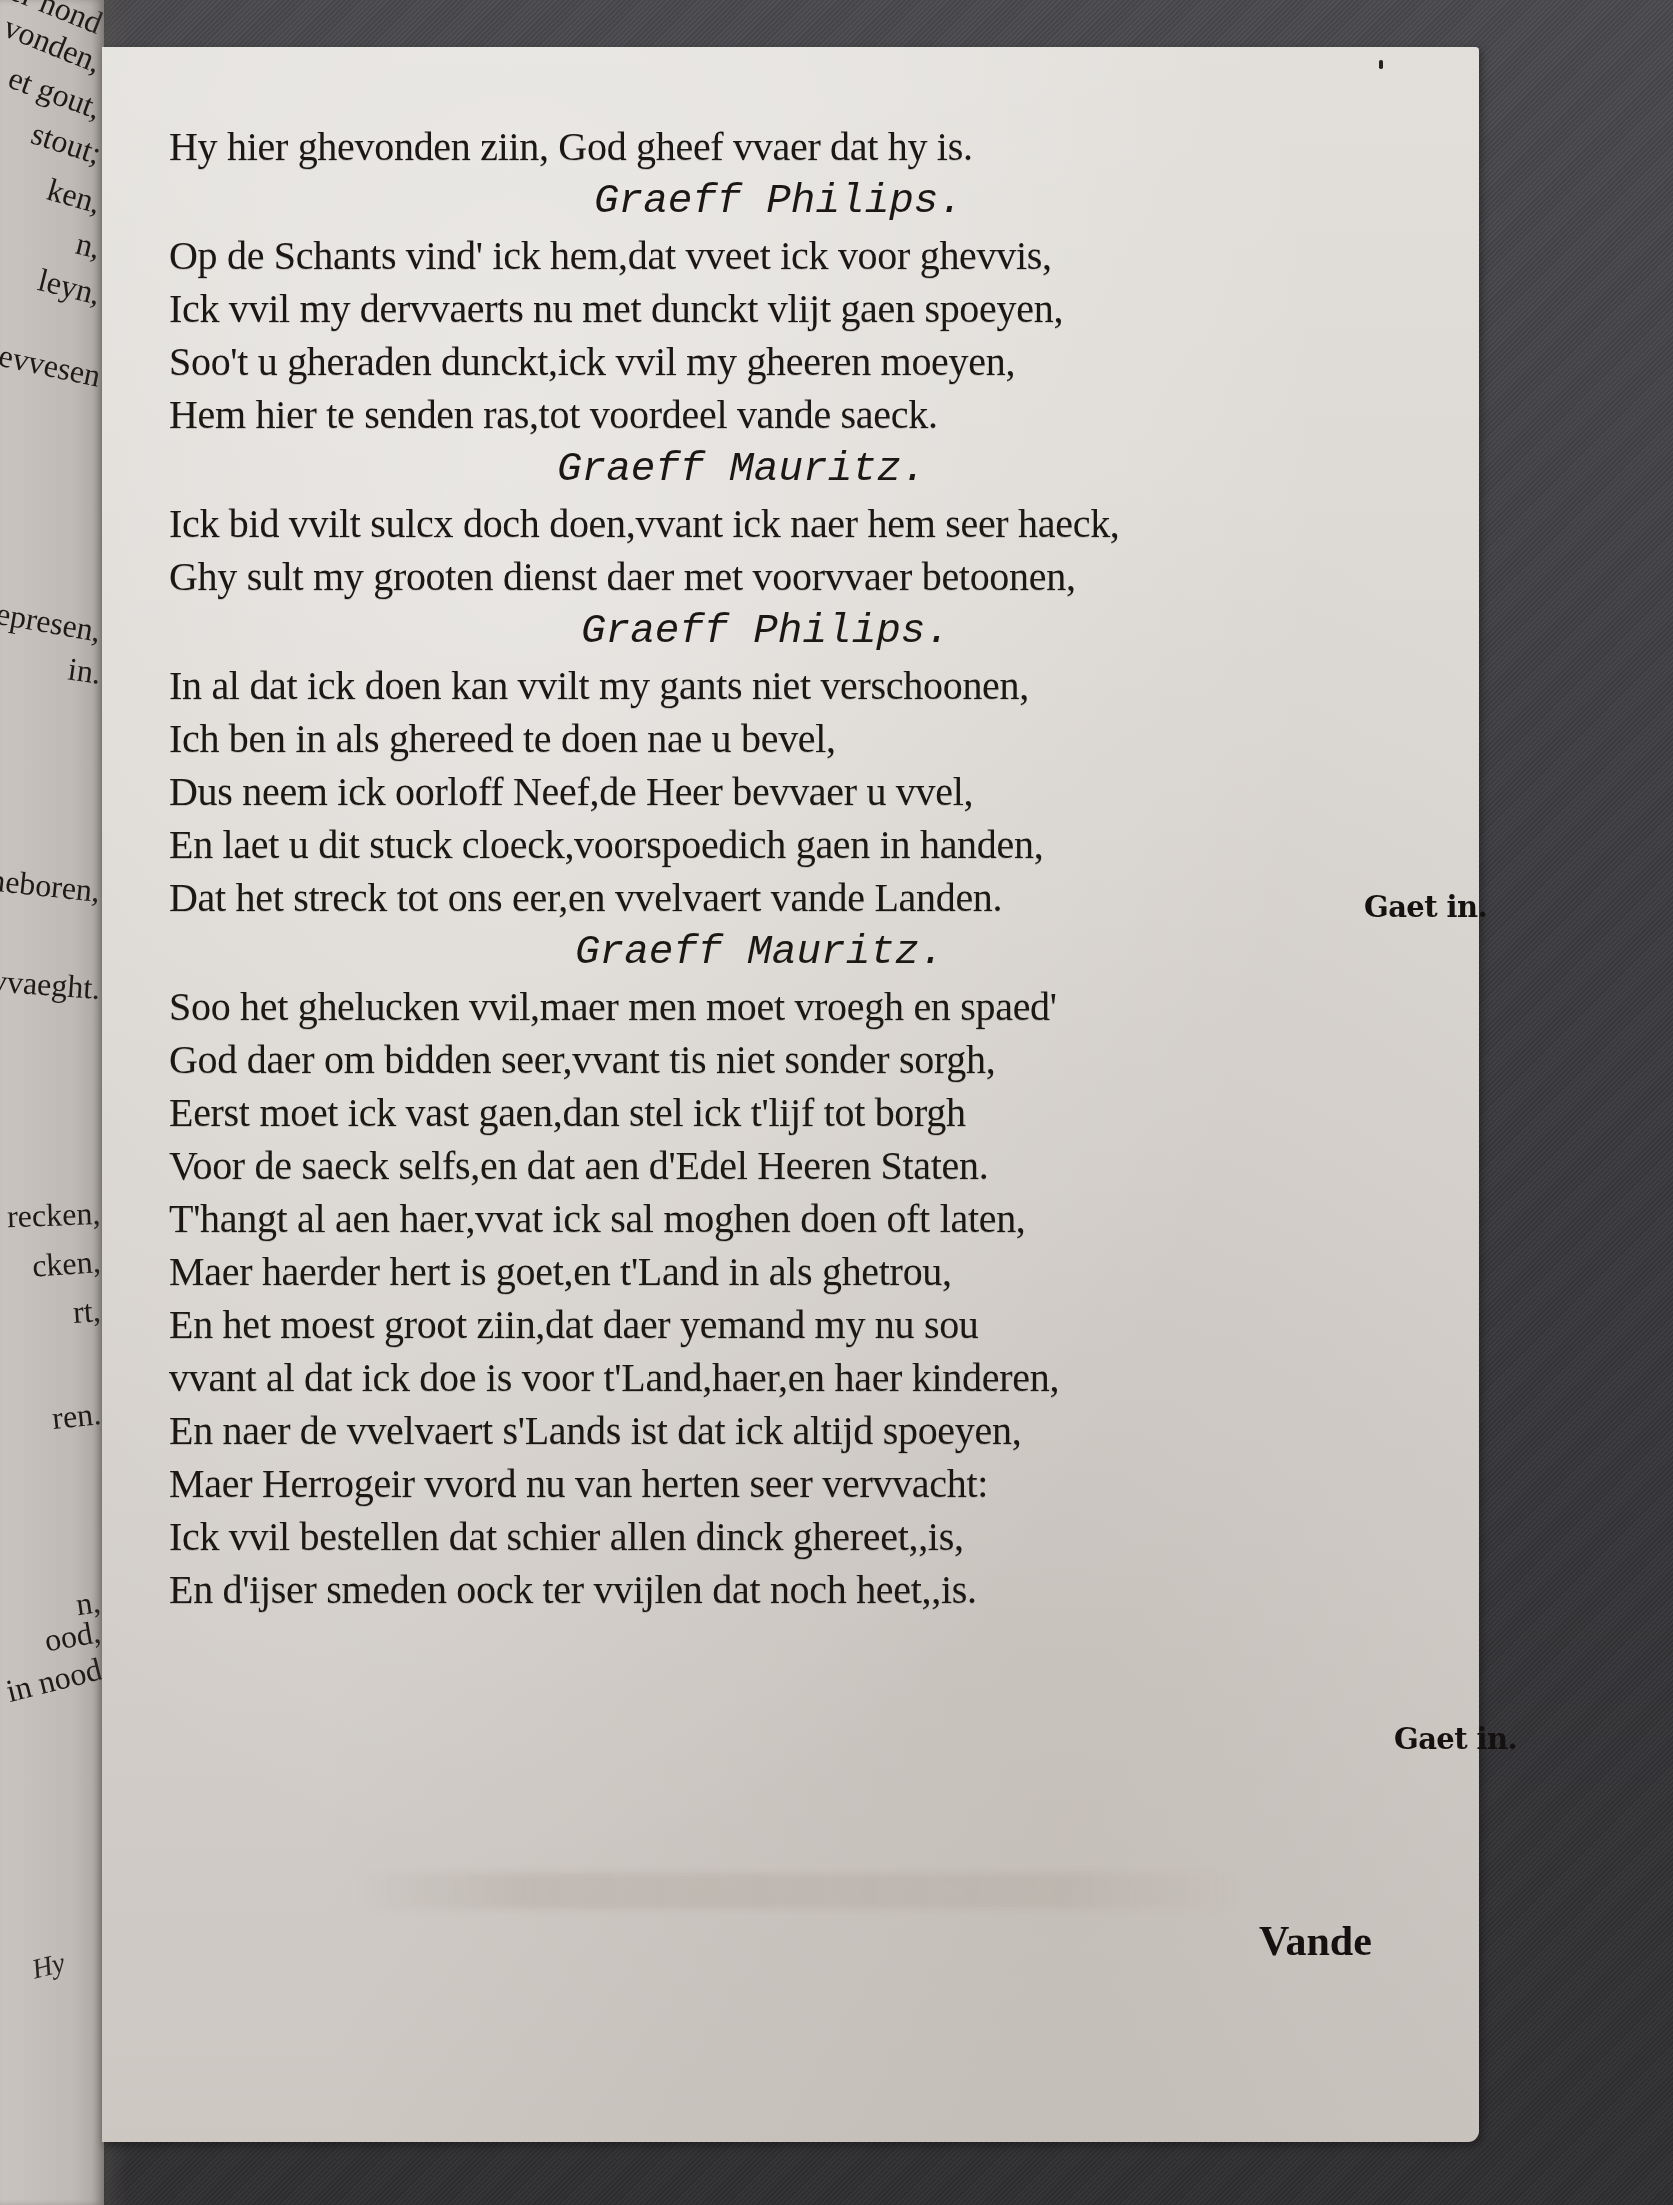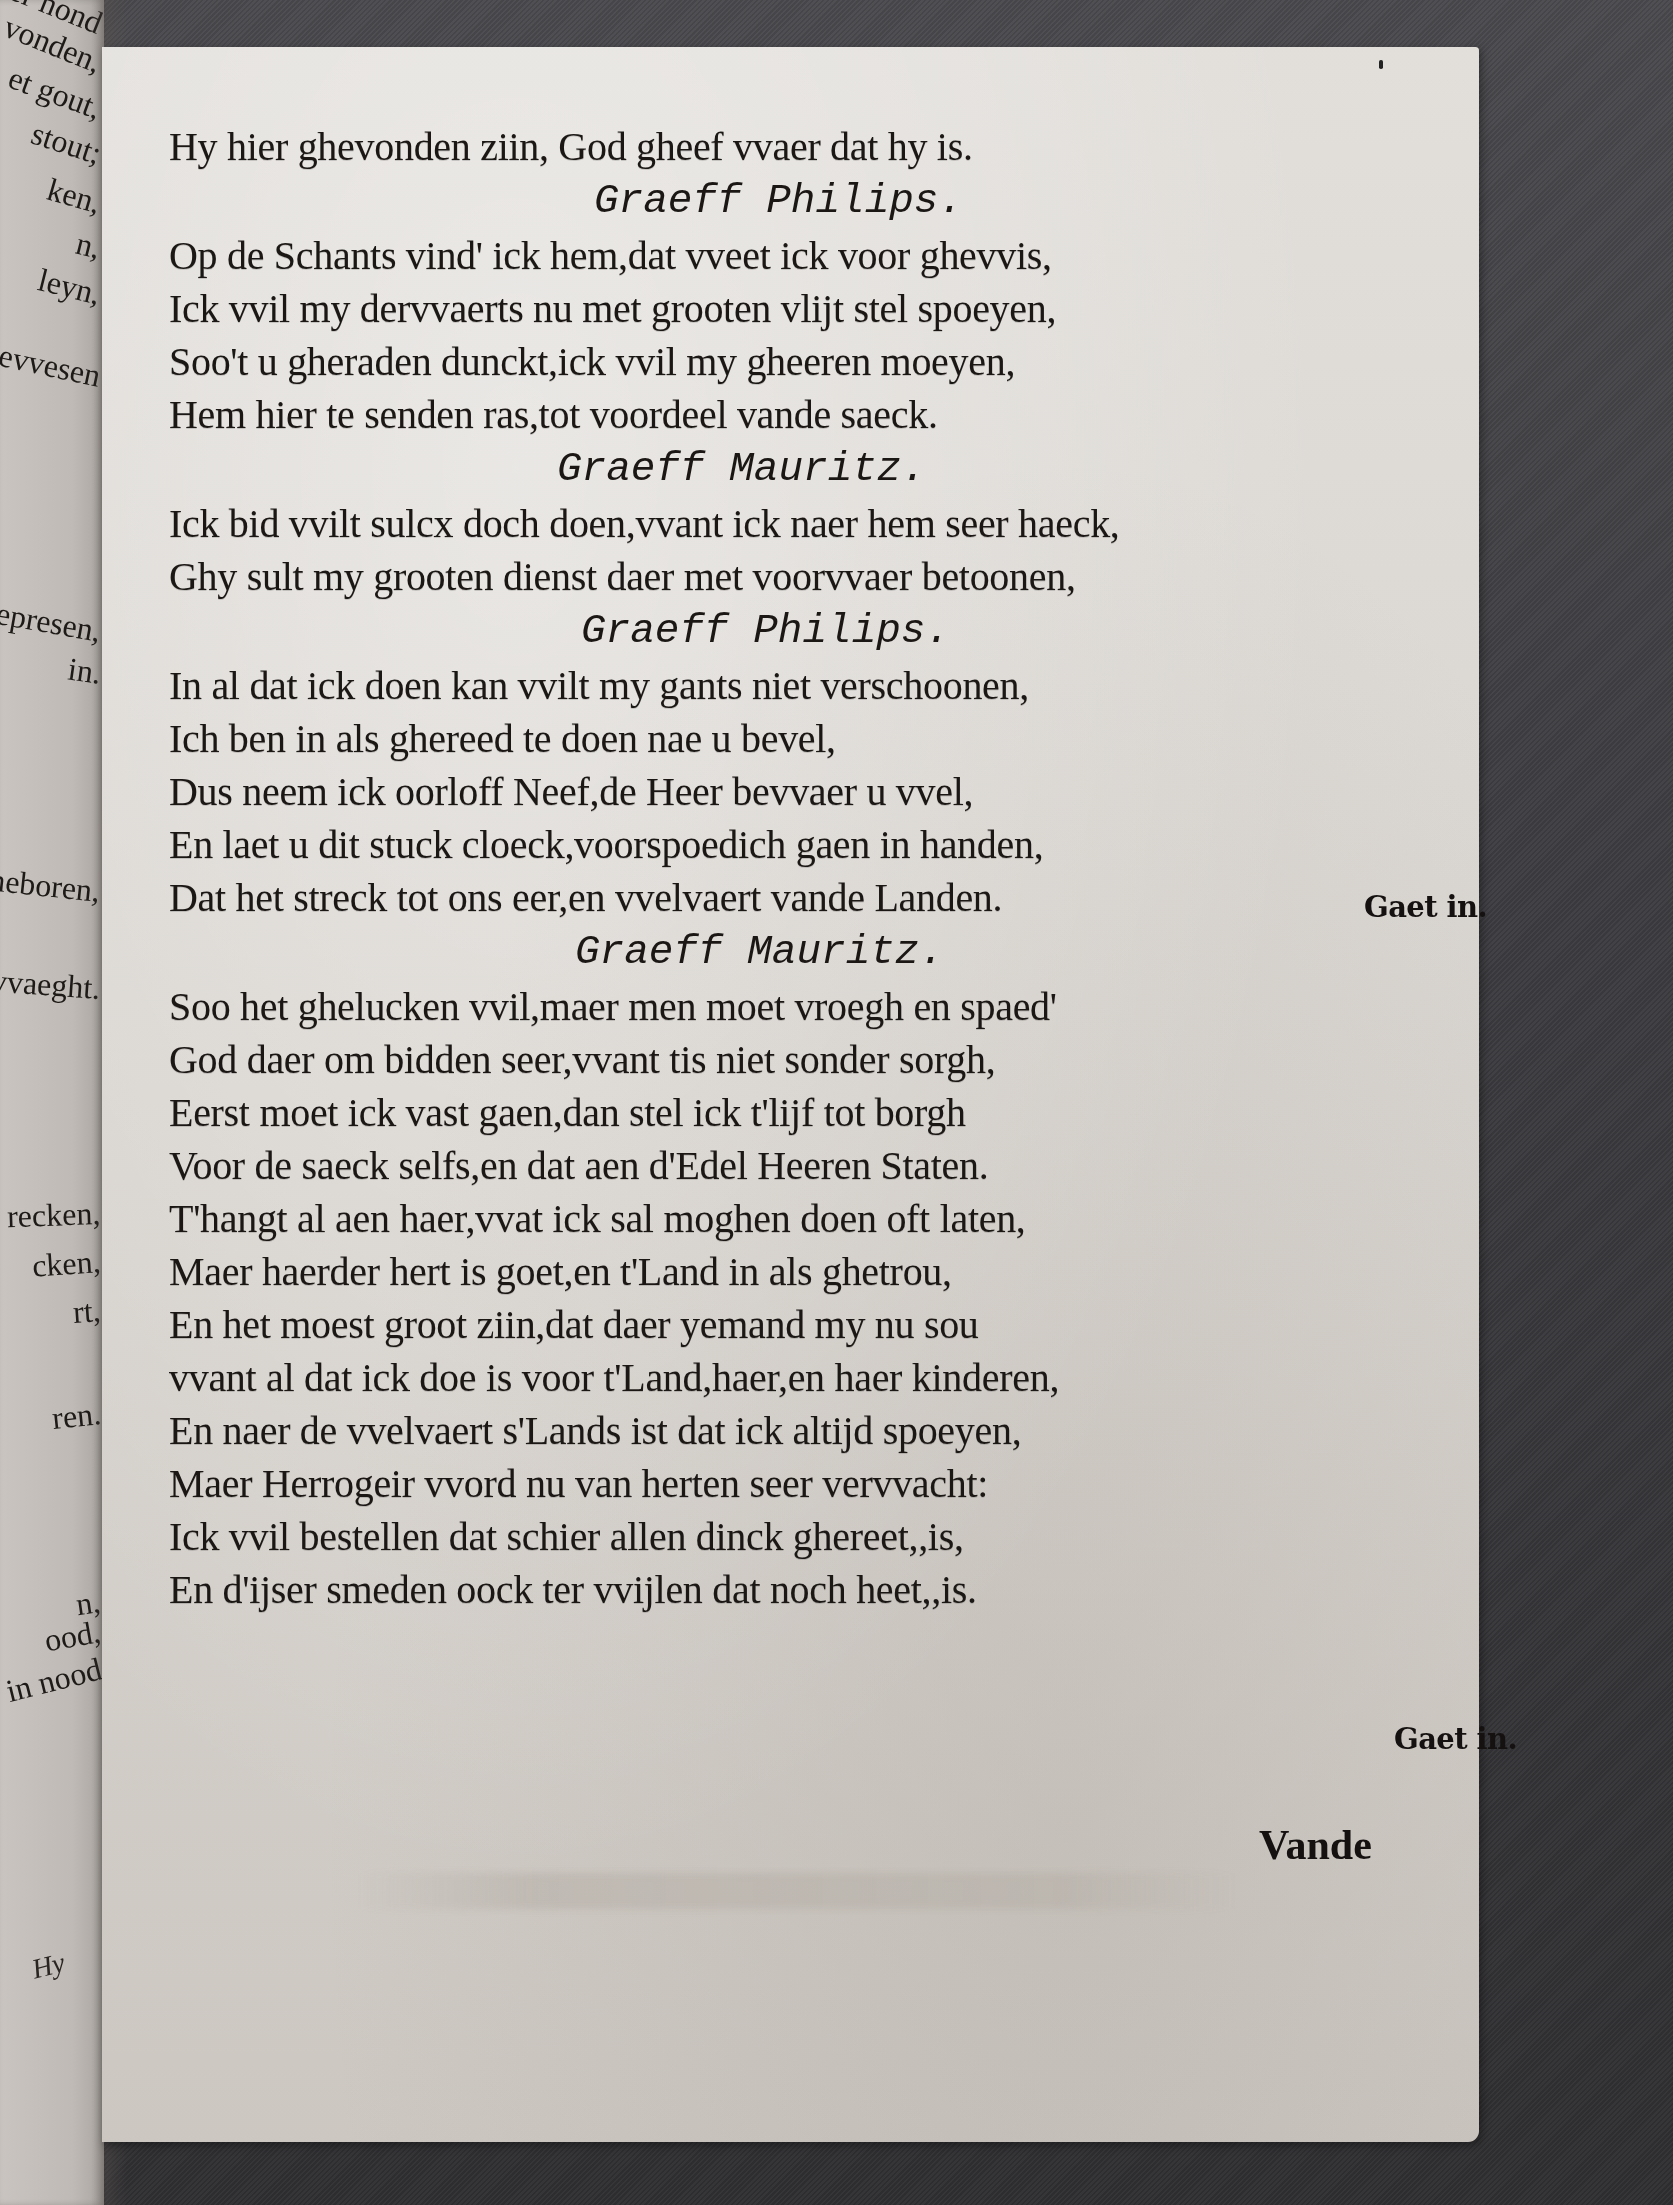--- a/index.html
+++ b/index.html
@@ -170,21 +170,21 @@
 </div>
 <div class="gutter"></div>
 
 <div class="page">
   <div class="spec" style="left:1277px; top:13.3px;"></div>
 
   <div class="text-block">
     <div class="line">Hy hier ghevonden ziin, God gheef vvaer dat hy is.</div>
     <div class="speaker" style="padding-left:425px">Graeff Philips.</div>
     <div class="line">Op de Schants vind' ick hem,dat vveet ick voor ghevvis,</div>
-    <div class="line">Ick vvil my dervvaerts nu met grooten vlijt stel spoeyen,</div>
+    <div class="line">Ick vvil my dervvaerts nu met dunckt vlijt gaen spoeyen,</div>
     <div class="line">Soo't u gheraden dunckt,ick vvil my gheeren moeyen,</div>
     <div class="line">Hem hier te senden ras,tot voordeel vande saeck.</div>
     <div class="speaker" style="padding-left:388px">Graeff Mauritz.</div>
     <div class="line">Ick bid vvilt sulcx doch doen,vvant ick naer hem seer haeck,</div>
     <div class="line">Ghy sult my grooten dienst daer met voorvvaer betoonen,</div>
     <div class="speaker" style="padding-left:412px">Graeff Philips.</div>
     <div class="line">In al dat ick doen kan vvilt my gants niet verschoonen,</div>
     <div class="line">Ich ben in als ghereed te doen nae u  bevel,</div>
     <div class="line">Dus neem  ick oorloff Neef,de Heer bevvaer u vvel,</div>
     <div class="line">En laet u dit stuck cloeck,voorspoedich gaen in handen,</div>
@@ -200,17 +200,17 @@
     <div class="line">vvant al dat ick doe is voor t'Land,haer,en haer kinderen,</div>
     <div class="line">En naer de vvelvaert s'Lands ist dat ick altijd spoeyen,</div>
     <div class="line">Maer Herrogeir vvord nu van herten seer vervvacht:</div>
     <div class="line">Ick vvil bestellen dat schier allen dinck ghereet,,is,</div>
     <div class="line">En d'ijser smeden oock ter vvijlen dat noch heet,,is.</div>
   </div>
 
   <div class="marginal" style="left:1262px; top:843px;">Gaet in.</div>
   <div class="marginal" style="left:1292px; top:1675px;">Gaet in.</div>
 
-  <div class="catchword" style="left:1157px; top:1774px;">Vande</div>
+  <div class="catchword" style="left:1157px; top:1870px;">Vande</div>
 
   <div class="bleed"></div>
 </div>
 
 
 </body></html>

